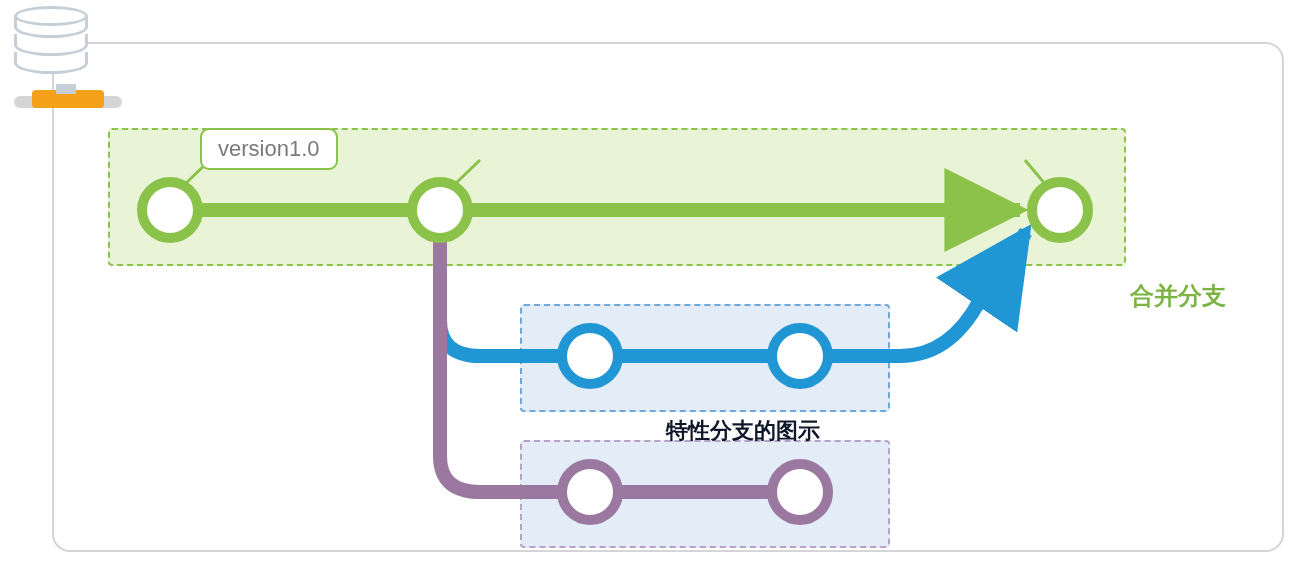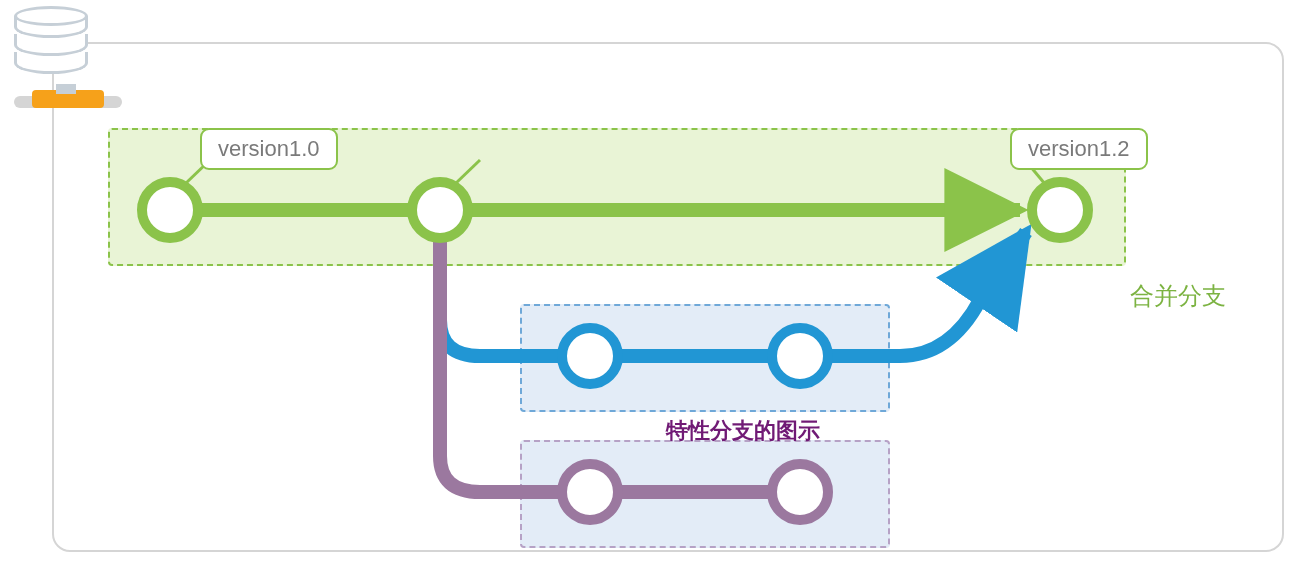--- a/index.html
+++ b/index.html
@@ -12,22 +12,22 @@
 .db-cyl .band{position:absolute;left:0;width:74px;height:22px;border-left:3px solid #c6cfd7;border-right:3px solid #c6cfd7;border-bottom:3px solid #c6cfd7;border-radius:0 0 37px 37px/0 0 11px 11px;background:#fff}
 .db-cyl .b1{top:10px}.db-cyl .b2{top:28px}.db-cyl .b3{top:46px}
 .db-base{position:absolute;left:0;top:78px;width:108px;height:22px}
 .db-stem{position:absolute;left:42px;top:0;width:20px;height:10px;background:#c6cfd7}
 .db-bar{position:absolute;left:18px;top:6px;width:72px;height:18px;background:#f6a11a;border-radius:4px}
 .db-foot{position:absolute;left:0;top:12px;width:108px;height:12px;background:#d5d5d5;border-radius:6px}
 .main-box{position:absolute;left:108px;top:128px;width:1018px;height:138px;border:2px dashed #8bc34a;background:#e9f4d6;border-radius:4px}
 .blue-box{position:absolute;left:520px;top:304px;width:370px;height:108px;border:2px dashed #6fa8d8;background:#e3ecf7;border-radius:4px}
 .purple-box{position:absolute;left:520px;top:440px;width:370px;height:108px;border:2px dashed #b6a2c6;background:#e3ecf7;border-radius:4px}
 .tag{position:absolute;padding:6px 16px;background:#fff;border:2px solid #8bc34a;border-radius:9px;color:#7a7a7a;font-size:22px;font-weight:500}
-.label-green{position:absolute;color:#7cb342;font-size:24px;font-weight:400}
-.label-blue{position:absolute;color:#701a75;font-size:22px;font-weight:600}
+.label-green{position:absolute;color:#7cb342;font-size:24px;font-weight:700}
+.label-blue{position:absolute;color:#0f172a;font-size:22px;font-weight:600}
 svg.lines{position:absolute;left:0;top:0;width:1304px;height:582px;pointer-events:none}
 .node{fill:#fff;stroke-width:10}
 </style>
 </head>
 <body>
 
 <div class="canvas">
   <div class="outer-frame"></div>
 
   <div class="db">
@@ -73,17 +73,16 @@
 
     <circle class="node" cx="590" cy="492" r="28" stroke="#9b789f"></circle>
     <circle class="node" cx="800" cy="492" r="28" stroke="#9b789f"></circle>
 
     <line x1="185" y1="184" x2="210" y2="160" stroke="#8bc34a" stroke-width="3"></line>
     <line x1="455" y1="184" x2="480" y2="160" stroke="#8bc34a" stroke-width="3"></line>
     <line x1="1045" y1="184" x2="1025" y2="160" stroke="#8bc34a" stroke-width="3"></line>
   </svg>
 
   <div class="tag" style="left:200px;top:128px">version1.0</div>
-  <div class="tag" style="left:1010px;top:128px">version1.2</div>
 
   <div class="label-green" style="left:1130px;top:280px">合并分支</div>
   <div class="label-blue" style="left:666px;top:416px">特性分支的图示</div>
 </div>
 
 </body></html>

